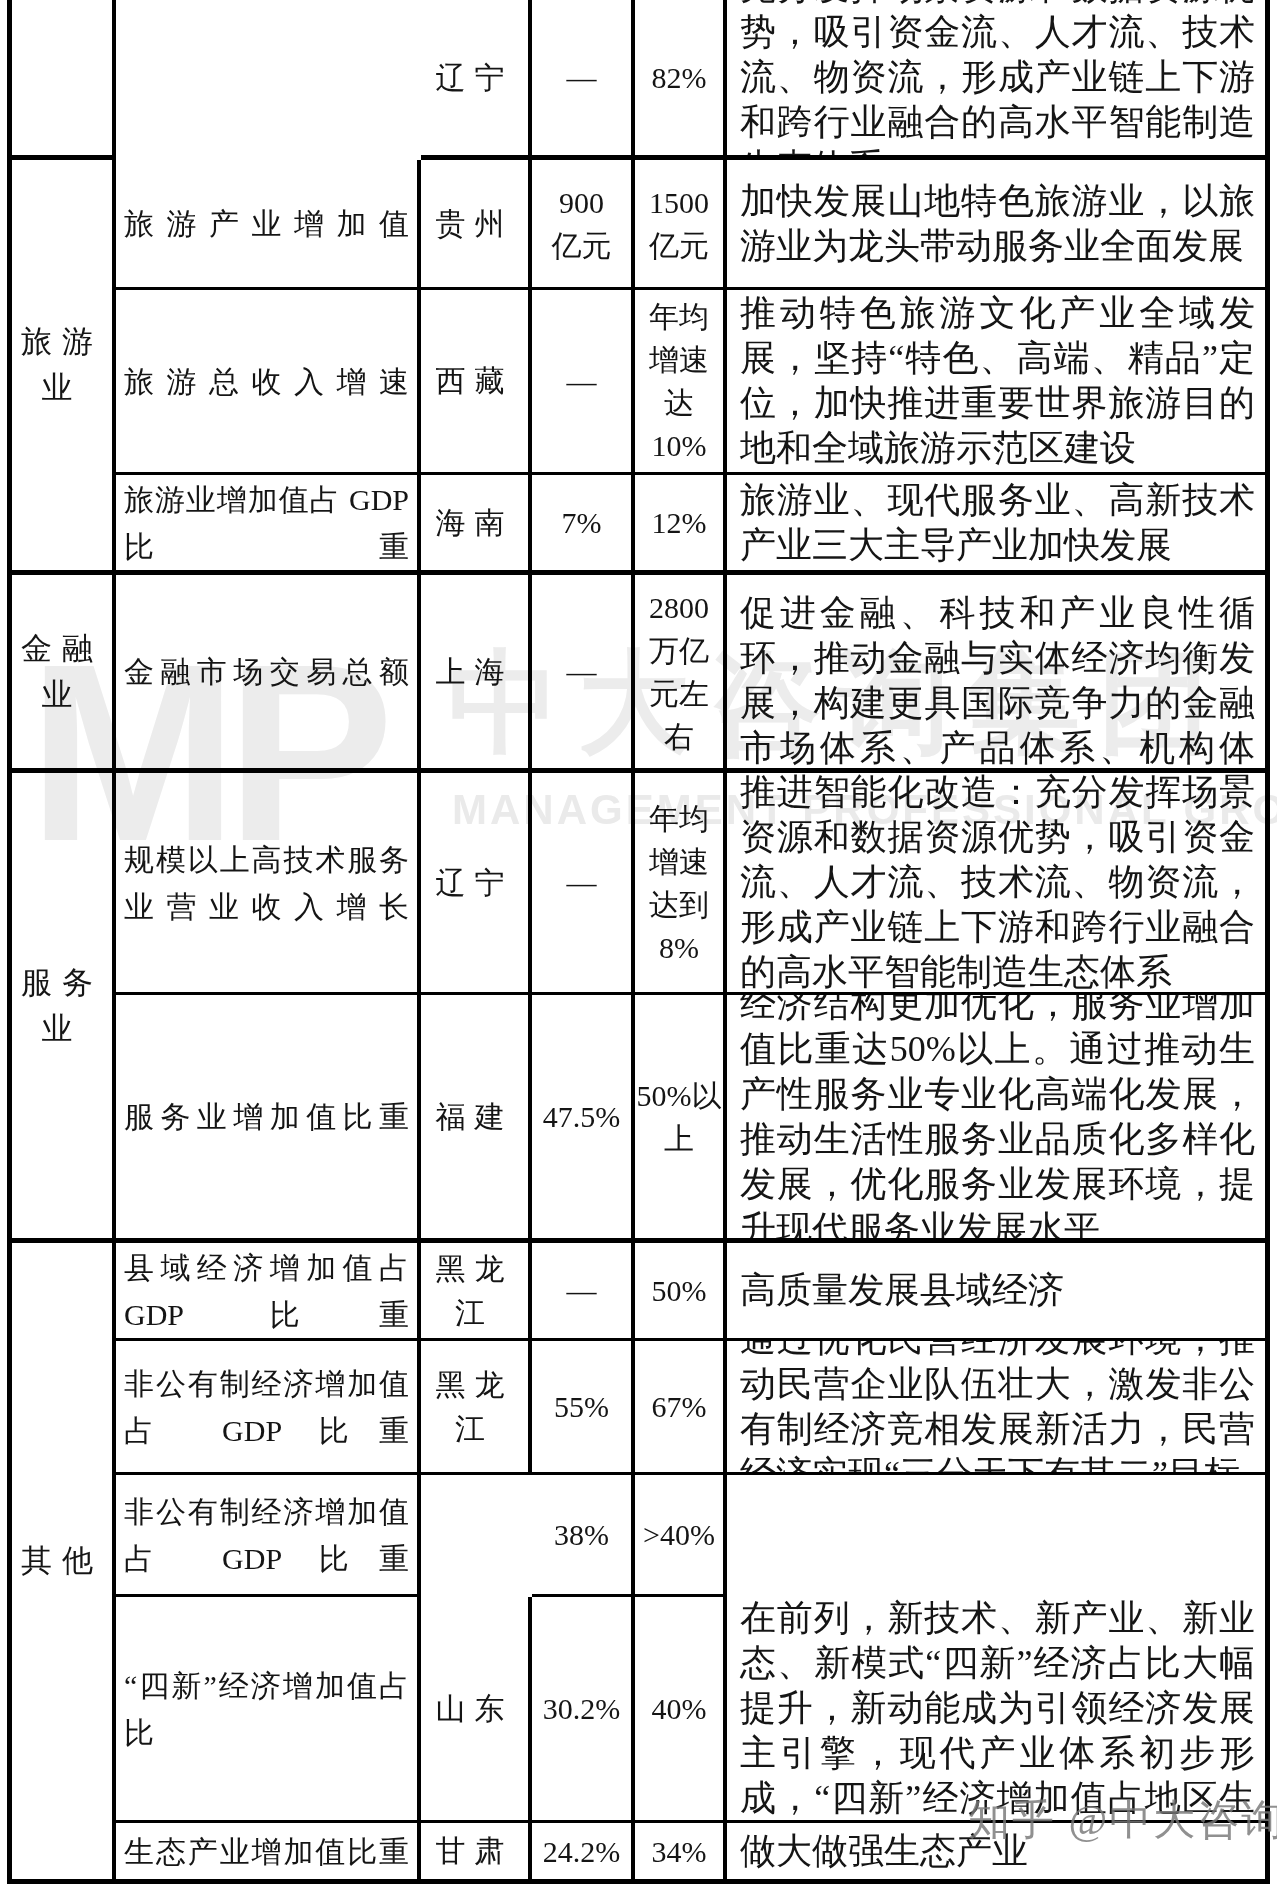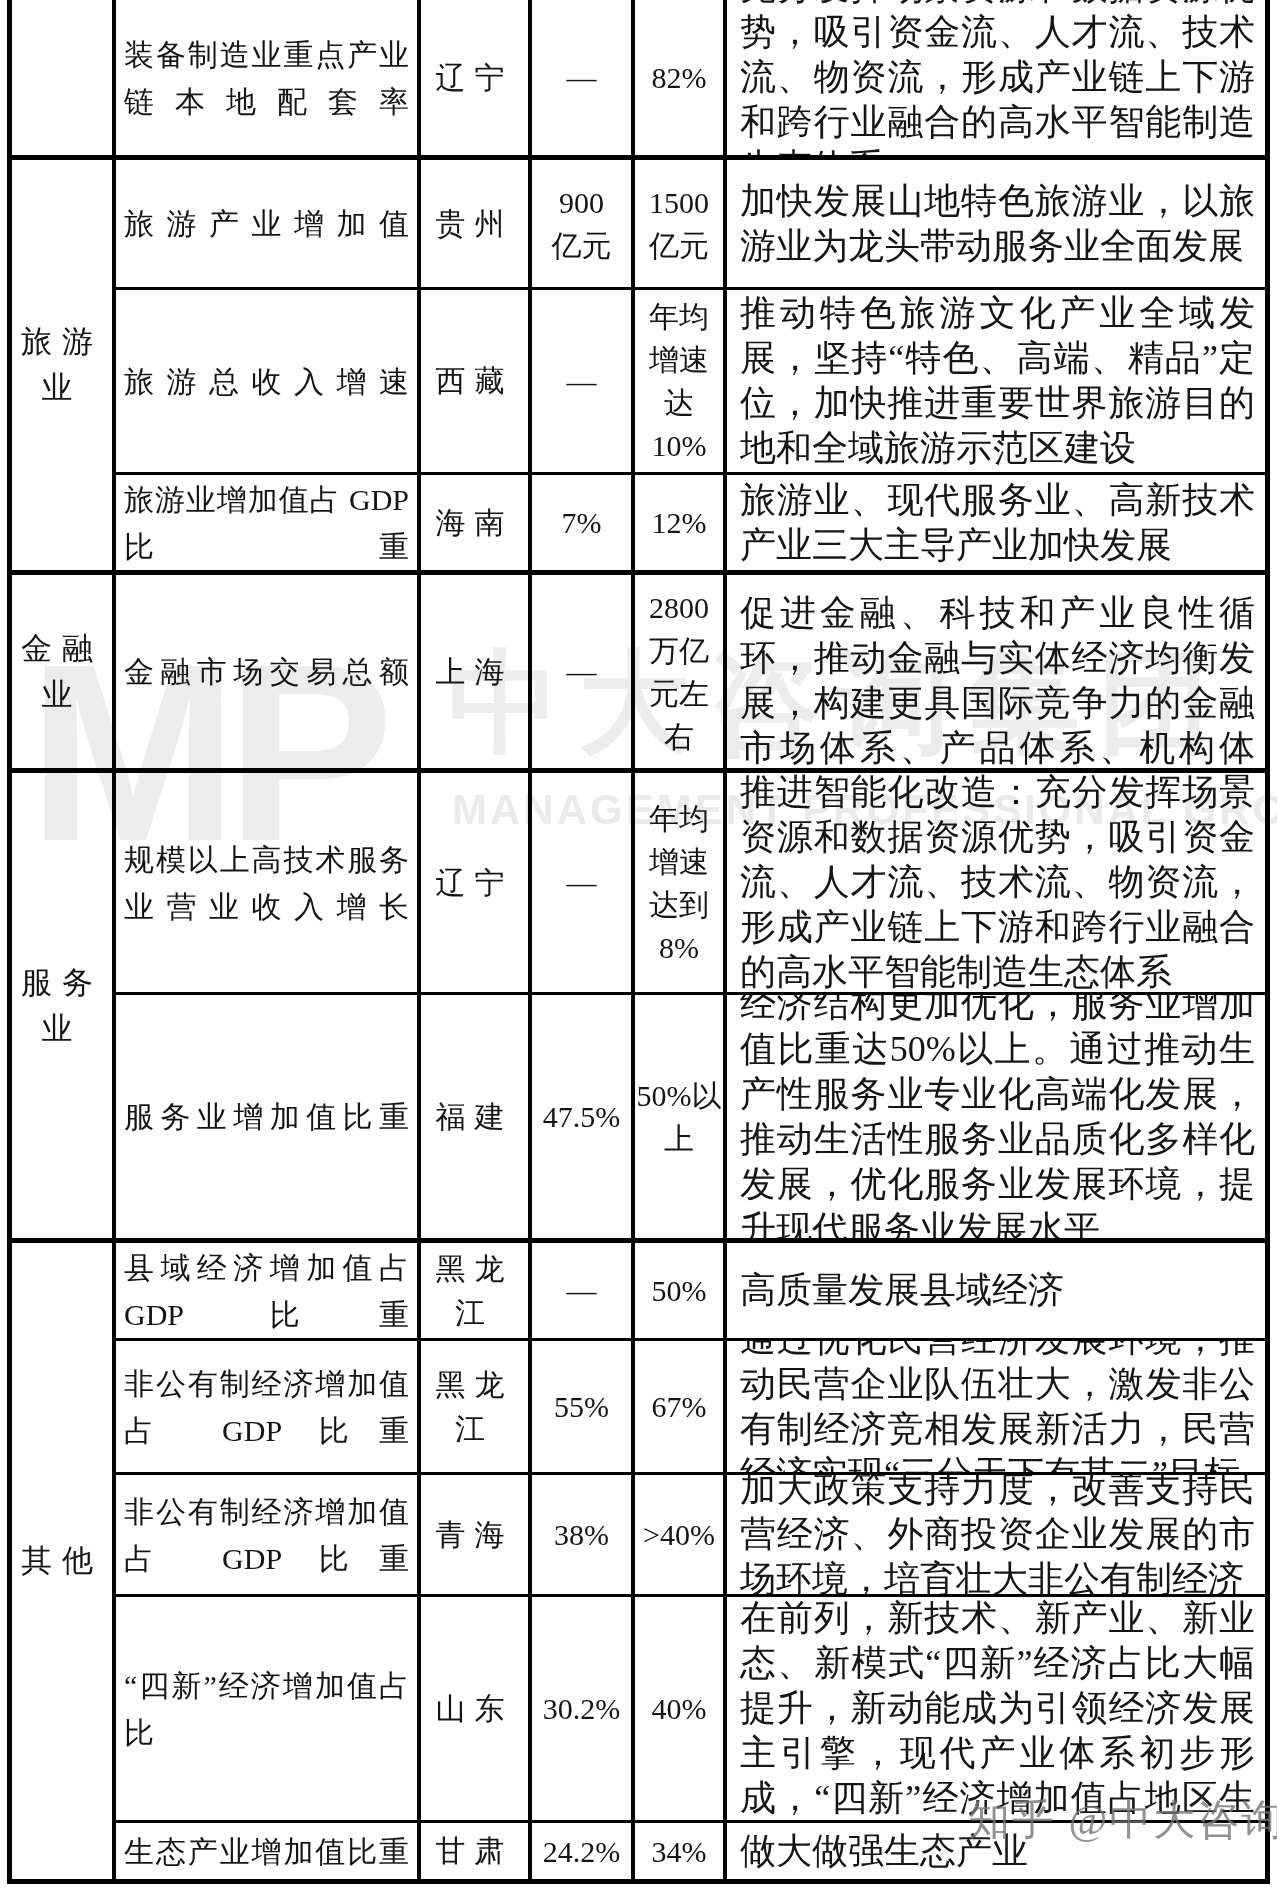--- a/index.html
+++ b/index.html
@@ -50,23 +50,20 @@
 
 <div class="wm wm-logo">MP</div>
 <div class="wm wm-brand">中大咨询集团</div>
 <div class="wm wm-sub">MANAGEMENT PROFESSIONAL GROUP</div>
 <div class="wm wm-credit">知乎 @中大咨询</div>
 
 <div id="tbl" style="grid-template-rows: 160px 130px 185px 100px 198px 222px 248px 98px 134px 122px 226px 56px;">
     <div class="cell cat secb" style="grid-area: 1 / 1 / span 1;">
       <span></span>
     </div>
-    <div class="cell ind secb" style="grid-area: 1 / 2;">
-      <span>装备制造业重点产业链本地配套率</span>
-    </div>
     <div class="cell prov secb" style="grid-area: 1 / 3;">
       <span>辽宁</span>
     </div>
     <div class="cell val secb" style="grid-area: 1 / 4;">
       <span>—</span>
     </div>
     <div class="cell val secb" style="grid-area: 1 / 5;">
       <span>82%</span>
     </div>
     <div class="cell desc lastcol secb" style="grid-area: 1 / 6;">
@@ -214,32 +211,26 @@
     </div>
     <div class="cell val" style="grid-area: 9 / 5;">
       <span>67%</span>
     </div>
     <div class="cell desc lastcol" style="grid-area: 9 / 6;">
       <span>通过优化民营经济发展环境，推动民营企业队伍壮大，激发非公有制经济竞相发展新活力，民营经济实现“三分天下有其二”目标</span>
     </div>
     <div class="cell ind" style="grid-area: 10 / 2;">
       <span>非公有制经济增加值占 GDP 比重</span>
     </div>
-    <div class="cell prov" style="grid-area: 10 / 3;">
-      <span>青海</span>
-    </div>
     <div class="cell val" style="grid-area: 10 / 4;">
       <span>38%</span>
     </div>
     <div class="cell val" style="grid-area: 10 / 5;">
       <span>&gt;40%</span>
     </div>
-    <div class="cell desc lastcol" style="grid-area: 10 / 6;">
-      <span>加大政策支持力度，改善支持民营经济、外商投资企业发展的市场环境，培育壮大非公有制经济</span>
-    </div>
     <div class="cell ind" style="grid-area: 11 / 2;">
       <span>“四新”经济增加值占比</span>
     </div>
     <div class="cell prov" style="grid-area: 11 / 3;">
       <span>山东</span>
     </div>
     <div class="cell val" style="grid-area: 11 / 4;">
       <span>30.2%</span>
     </div>
     <div class="cell val" style="grid-area: 11 / 5;">

